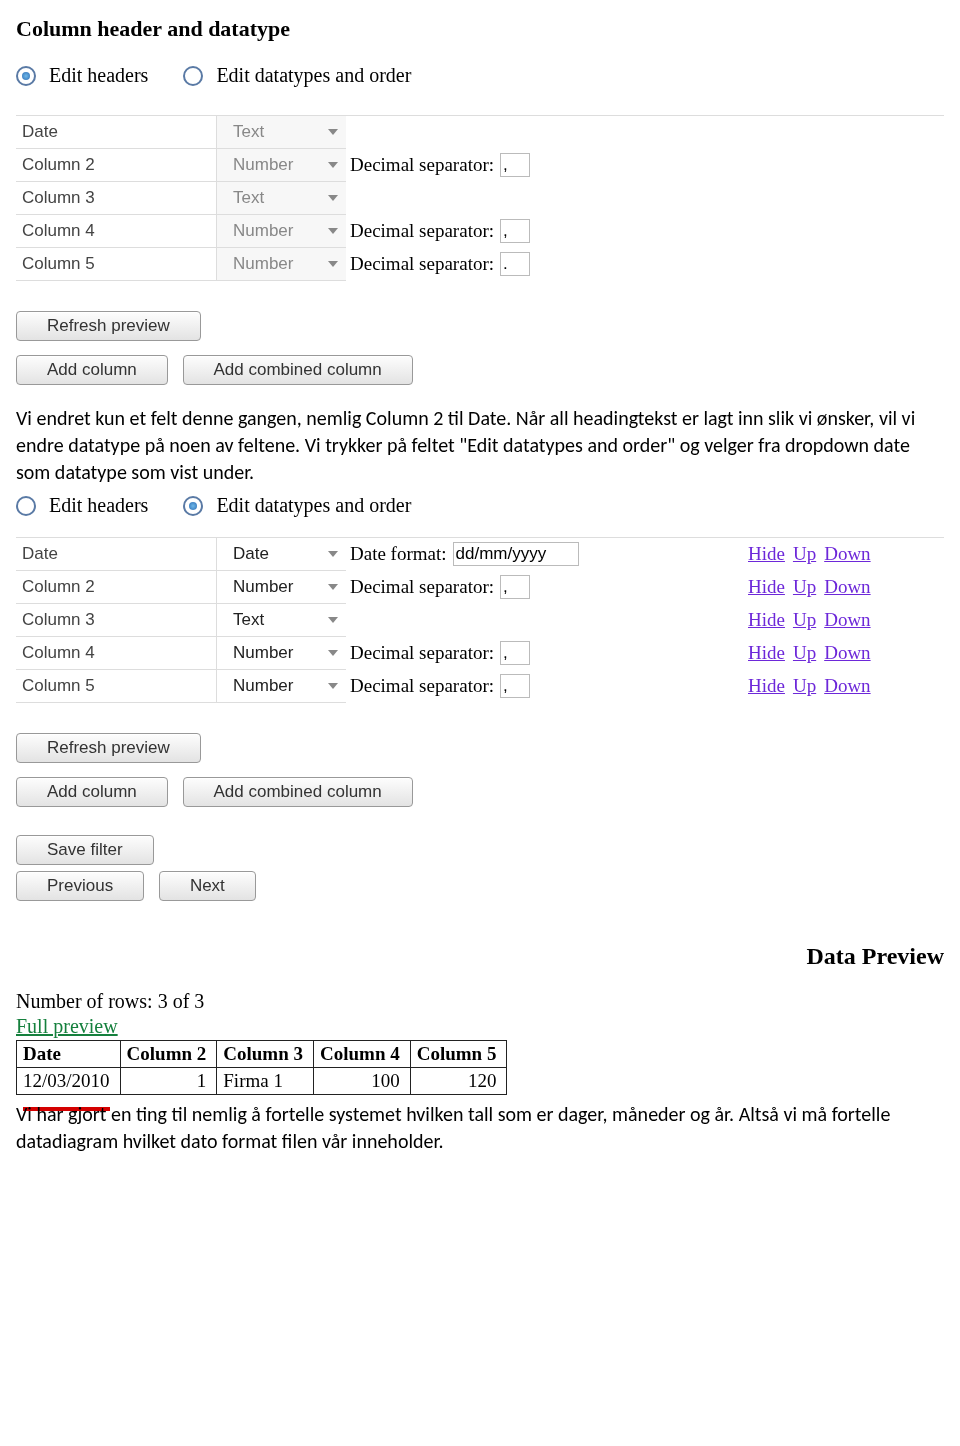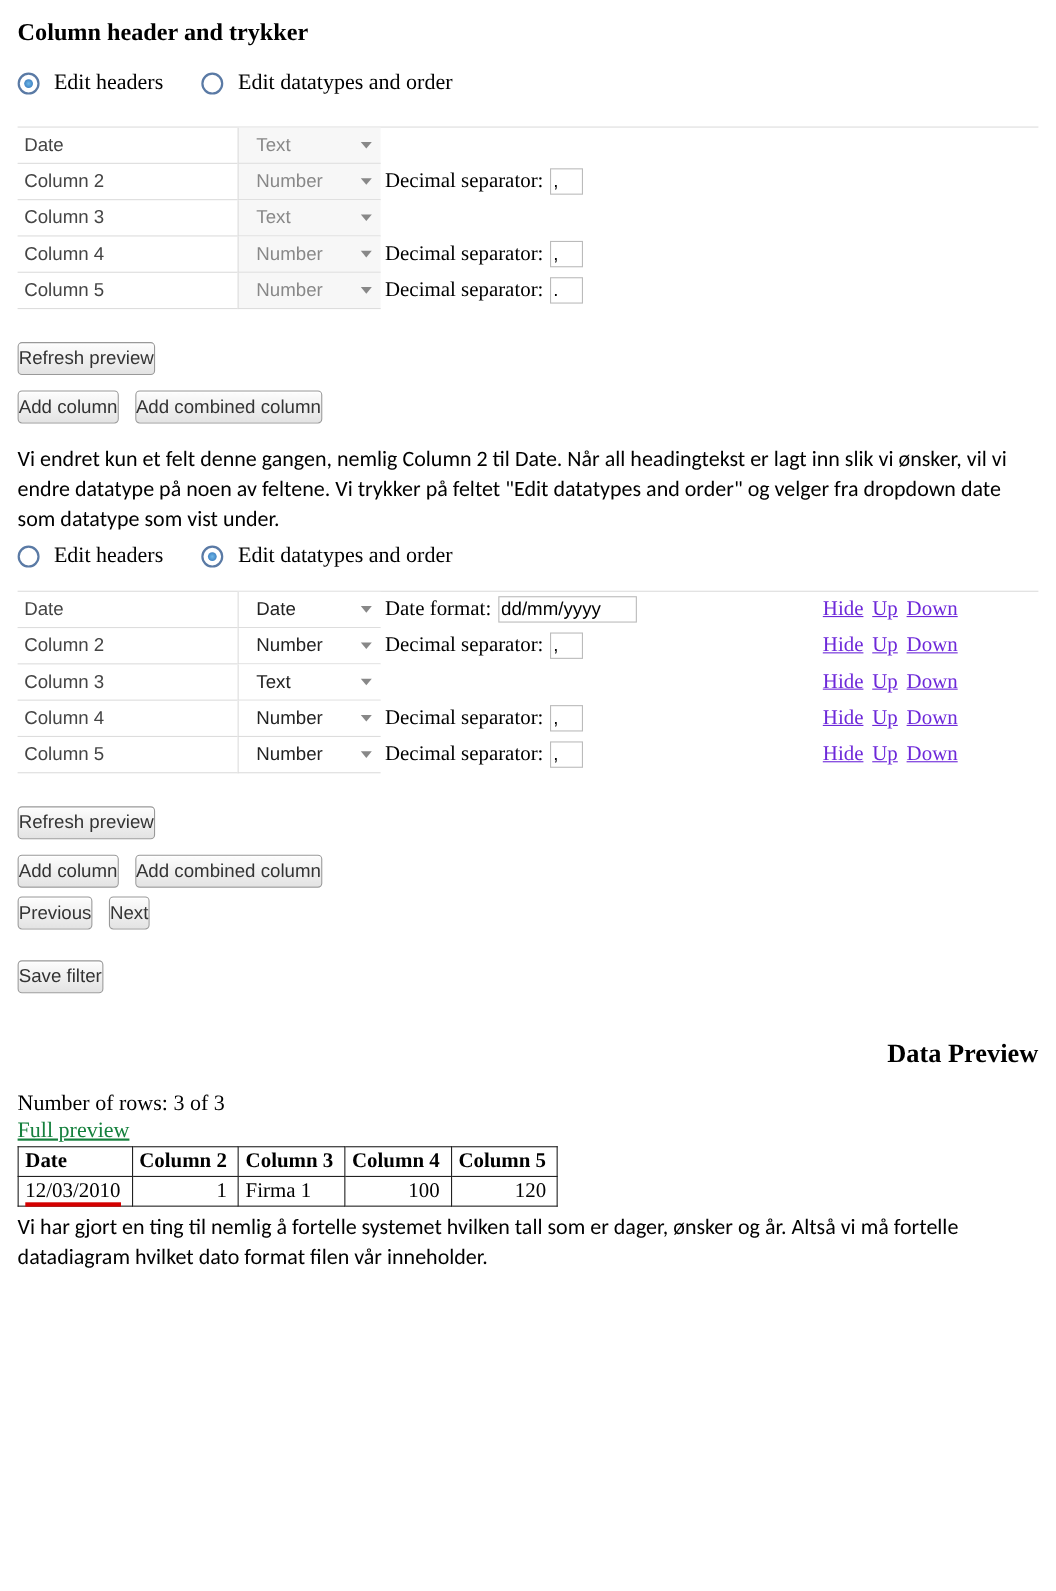--- a/index.html
+++ b/index.html
@@ -118,41 +118,41 @@
   .col-grid .cell.links a {
     color: #6d28d9;
     text-decoration: underline;
     cursor: pointer;
   }
   .btn {
     display: inline-block;
     font-family: Arial, sans-serif;
     font-size: 17px;
     color: #333;
-    padding: 4px 0;
+    padding: 4px 30px;
     border: 1px solid #999;
     border-radius: 4px;
     background: linear-gradient(#fdfdfd, #e3e3e3);
     box-shadow: 0 1px 0 #fff inset;
     margin-right: 10px;
     margin-top: 30px;
   }
   .btn-row { margin-bottom: 8px; }
   .btn-row .btn { margin-top: 14px; }
 
   .para {
     font-family: Calibri, Arial, sans-serif;
     font-size: 20px;
     line-height: 1.35;
     margin: 20px 0 8px 0;
     color: #000;
   }
   .underline-red {
     border-bottom: 4px solid #d40000;
-    padding-bottom: 0;
+    padding-bottom: 16px;
   }
   .data-preview-h {
     font-family: "Times New Roman", serif;
     font-size: 24px;
     font-weight: bold;
     margin: 42px 0 20px 0;
     text-align: right;
   }
   .nrows {
     font-family: "Times New Roman", serif;
@@ -179,21 +179,21 @@
   table.prev th { font-weight: bold; text-align: left; }
   table.prev td.num { text-align: right; }
   .sec2 { margin-top: 4px; }
 </style>
 </head>
 <body>
 
 
 
 
-<div class="heading3">Column header and trykker</div>
+<div class="heading3">Column header and datatype</div>
 
 <div class="radio-row">
   <span class="radio checked"></span>
   <span class="radio-label">Edit headers</span>
   <span class="radio"></span>
   <span class="radio-label">Edit datatypes and order</span>
 </div>
 
 <div class="col-grid">
 
@@ -357,25 +357,25 @@
         <a>Up</a>
         <a>Down</a>
       </div>
 </div>
 
 <div><span class="btn">Refresh preview</span></div>
 <div class="btn-row">
   <span class="btn">Add column</span>
   <span class="btn">Add combined column</span>
 </div>
+<div style="margin-top:28px;"><span class="btn" style="margin-top:0;">Save filter</span></div>
 <div style="margin-top:6px;">
   <span class="btn" style="margin-top:0;">Previous</span>
   <span class="btn" style="margin-top:0;">Next</span>
 </div>
-<div style="margin-top:28px;"><span class="btn" style="margin-top:0;">Save filter</span></div>
 </div>
 
 
 <div class="data-preview-h">Data Preview</div>
 <div class="nrows">Number of rows: 3 of 3</div>
 <a class="fullprev">Full preview</a>
 <table class="prev">
   <tbody>
       <tr>
     <th>Date</th>
@@ -387,16 +387,16 @@
   <tr>
     <td><span class="underline-red">12/03/2010</span></td>
     <td class="num">1</td>
     <td>Firma 1</td>
     <td class="num">100</td>
     <td class="num">120</td>
   </tr>
 </tbody>
   </table>
 
-<div class="para" style="margin-top:6px;">Vi har gjort en ting til nemlig å fortelle systemet hvilken tall som er dager, ønsker og år. Altså vi må fortelle datadiagram hvilket dato format filen vår inneholder.</div>
+<div class="para" style="margin-top:6px;">Vi har gjort en ting til nemlig å fortelle systemet hvilken tall som er dager, måneder og år. Altså vi må fortelle datadiagram hvilket dato format filen vår inneholder.</div>
 
 
 
 
 </body></html>

